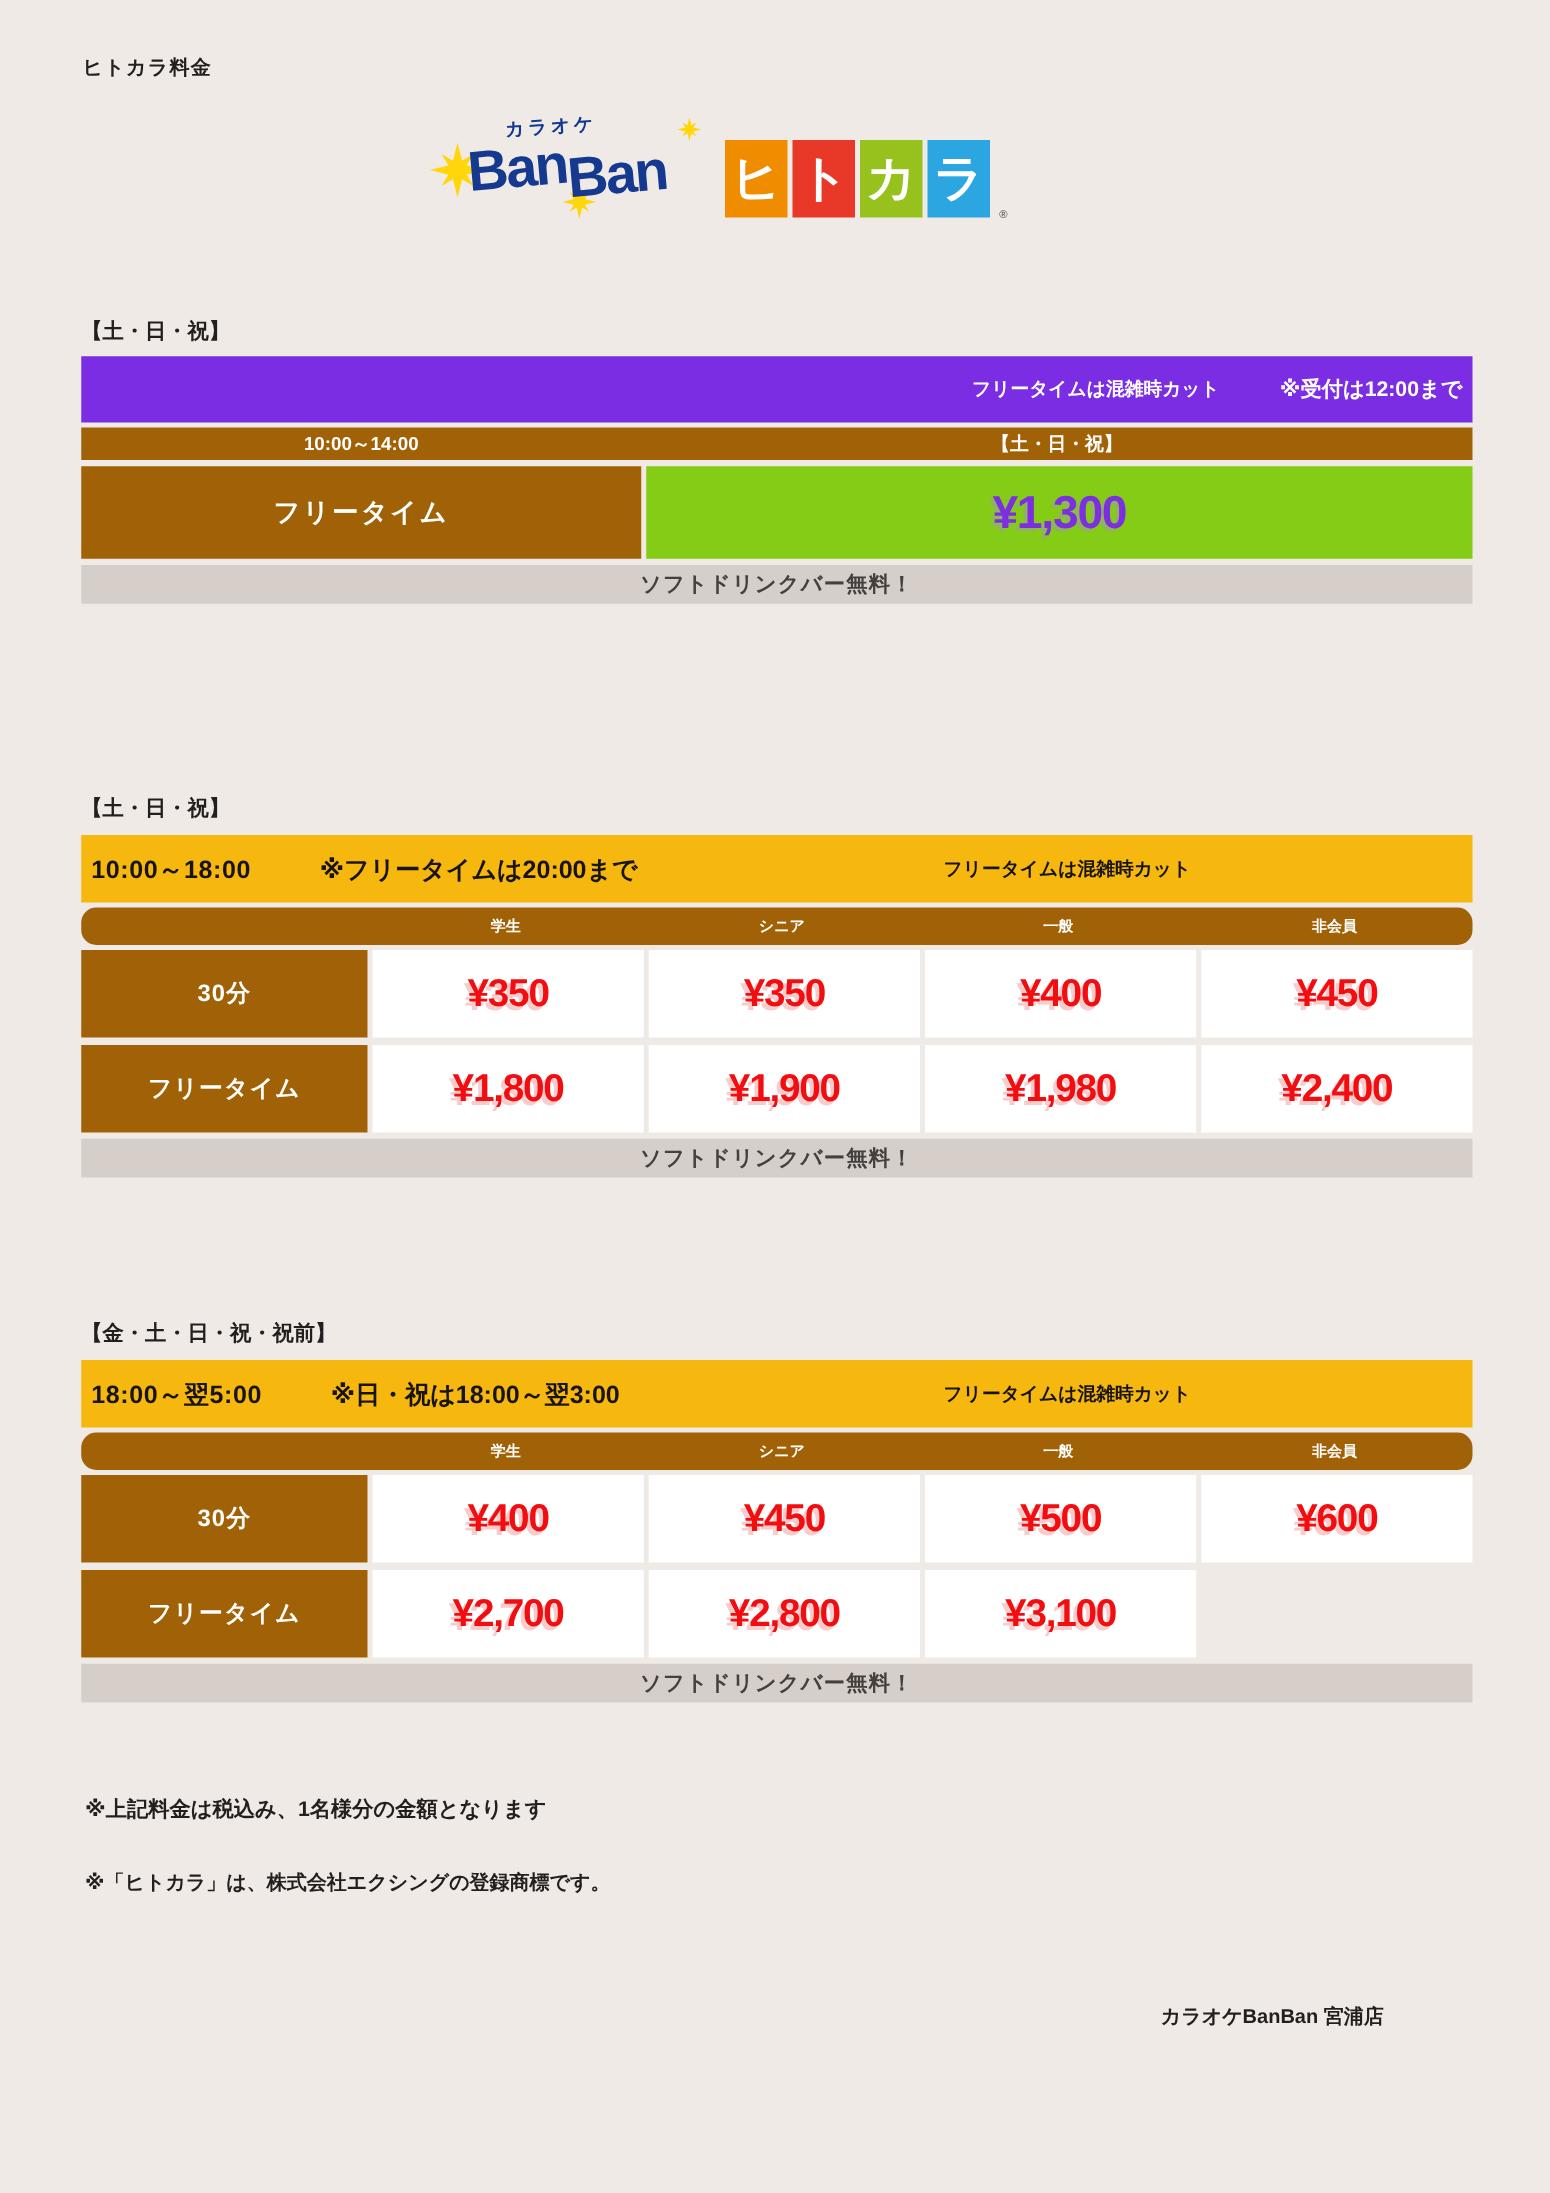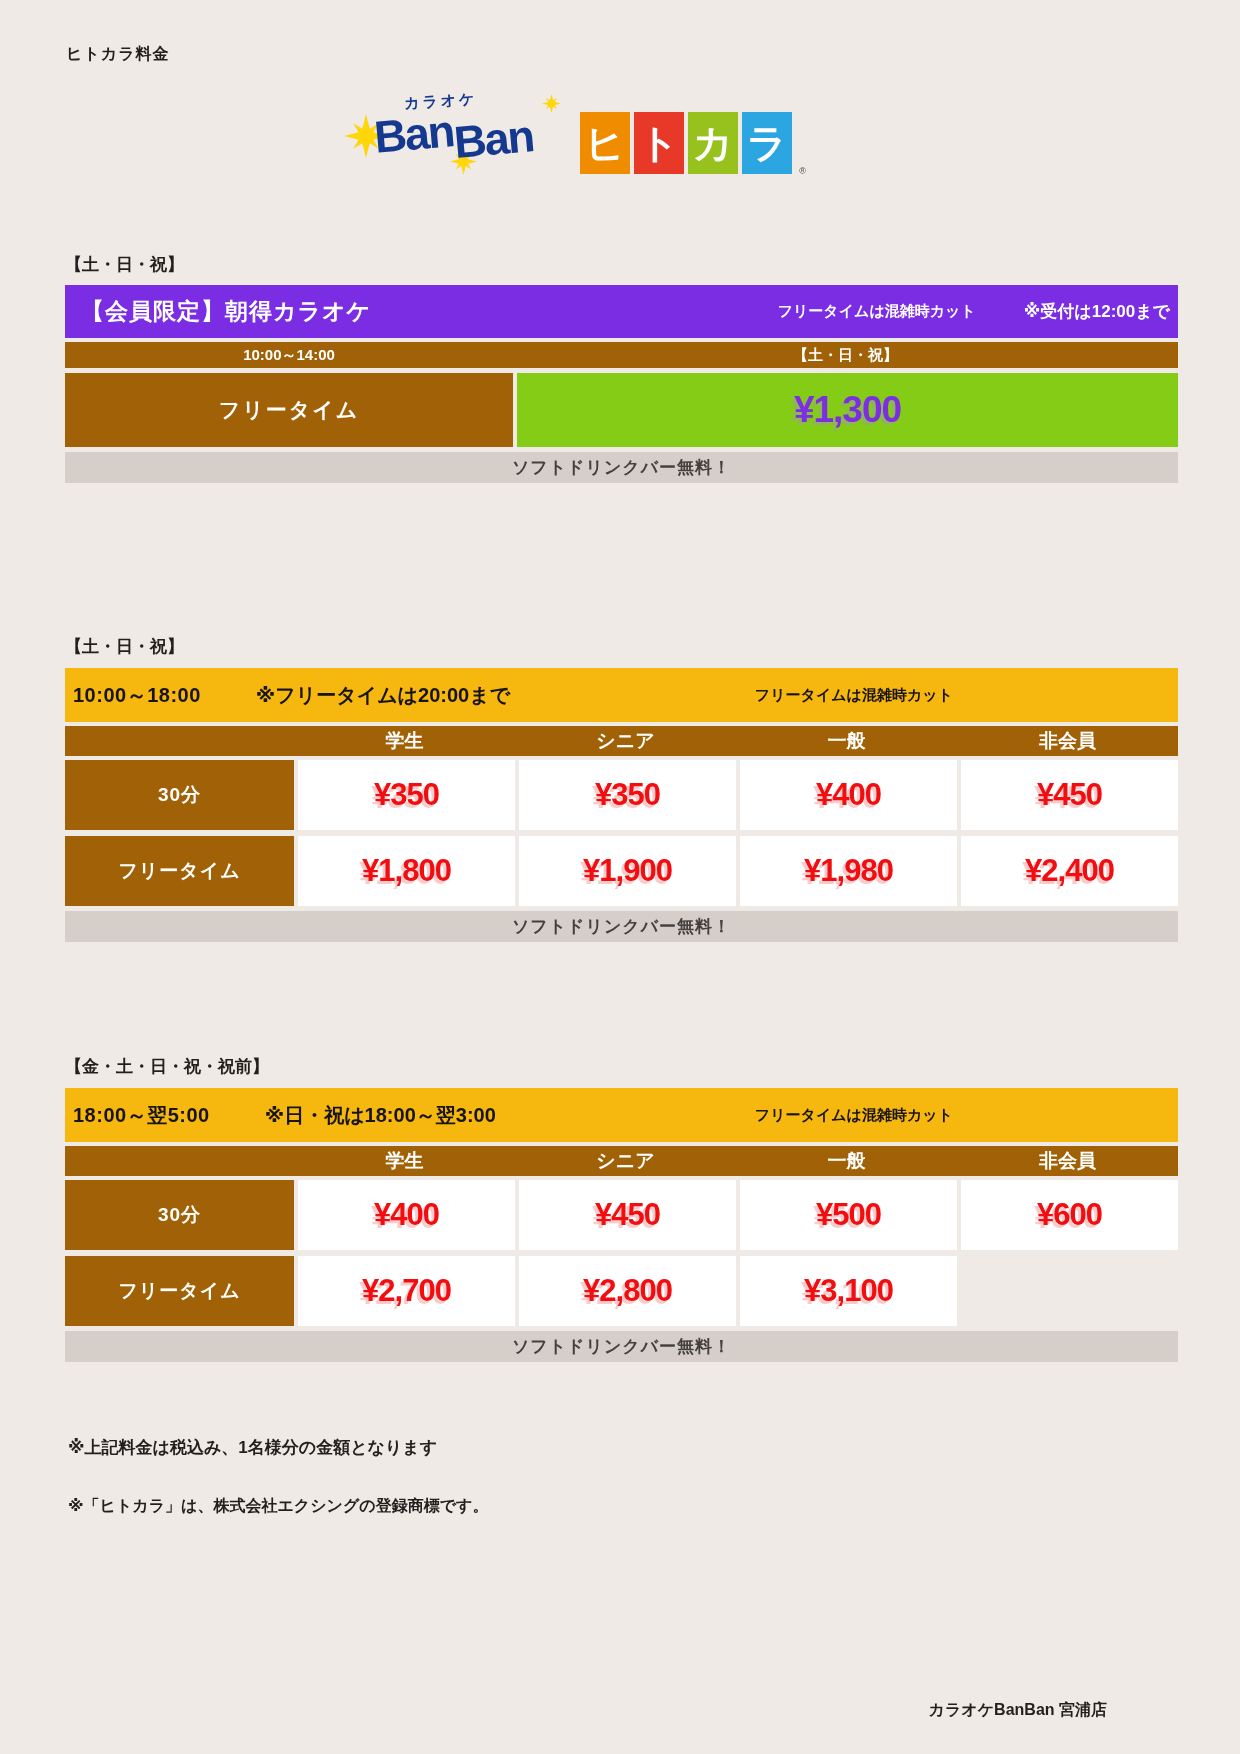--- a/index.html
+++ b/index.html
@@ -108,42 +108,42 @@
   .yellow-bar {
     height:54px; background:#F6B70E; color:#191414;
     display:flex; align-items:center; padding-left:8px; font-weight:800;
   }
   .yellow-bar .hours { font-size:20px; letter-spacing:0.5px; }
   .yellow-bar .note-a { font-size:20px; margin-left:55px; }
   .yellow-bar .note-b { font-size:15px; margin-left:auto; margin-right:225px; }
   .cols-header {
     margin-top:4px; height:30px;
     display:grid; grid-template-columns:229px repeat(4,1fr);
-    align-items:center; text-align:center; font-size:19px; font-weight:700;
+    align-items:center; text-align:center; font-size:12px; font-weight:700;border-radius:12px;
   }
   .price-row {
     height:70px; display:grid; grid-template-columns:229px repeat(4,1fr);
     column-gap:4px;
   }
   .row-1 { margin-top:4px; }
   .row-2 { margin-top:6px; }
   .price-row .label-cell {
     display:flex; align-items:center; justify-content:center;
     font-size:19px; font-weight:800; letter-spacing:1px;
   }
   .price-row .price-cell {
     background:#fff; display:flex; align-items:center; justify-content:center;
   }
 
   
   .note-line { position:absolute; left:68px; font-weight:800; }
   .note-1 { top:1436px; font-size:17px; }
   .note-2 { top:1496px; font-size:16px; }
   .store-name {
-    position:absolute; top:1700px; right:133px;
+    position:absolute; top:1603px; right:133px;
     font-size:16px; font-weight:800;
   }
 </style>
 </head>
 <body>
 
 <div class="page">
 
   <div class="page-title">ヒトカラ料金</div>
 
@@ -163,21 +163,20 @@
       <div class="hk-block hk-1">ト</div>
       <div class="hk-block hk-2">カ</div>
       <div class="hk-block hk-3">ラ</div>
       <span class="reg-mark">®</span>
     </div>
   </div>
 
   <div class="section sec1">
     <div class="section-title">【土・日・祝】</div>
     <div class="purple-bar">
-      <span class="plan-name">【会員限定】朝得カラオケ</span>
       <span class="note-mid">フリータイムは混雑時カット</span>
       <span class="note-right">※受付は12:00まで</span>
     </div>
     <div class="subheader dark">
       <span>10:00～14:00</span>
       <span>【土・日・祝】</span>
     </div>
     <div class="sec1-row">
       <div class="label-cell dark">フリータイム</div>
       <div class="value-cell">

